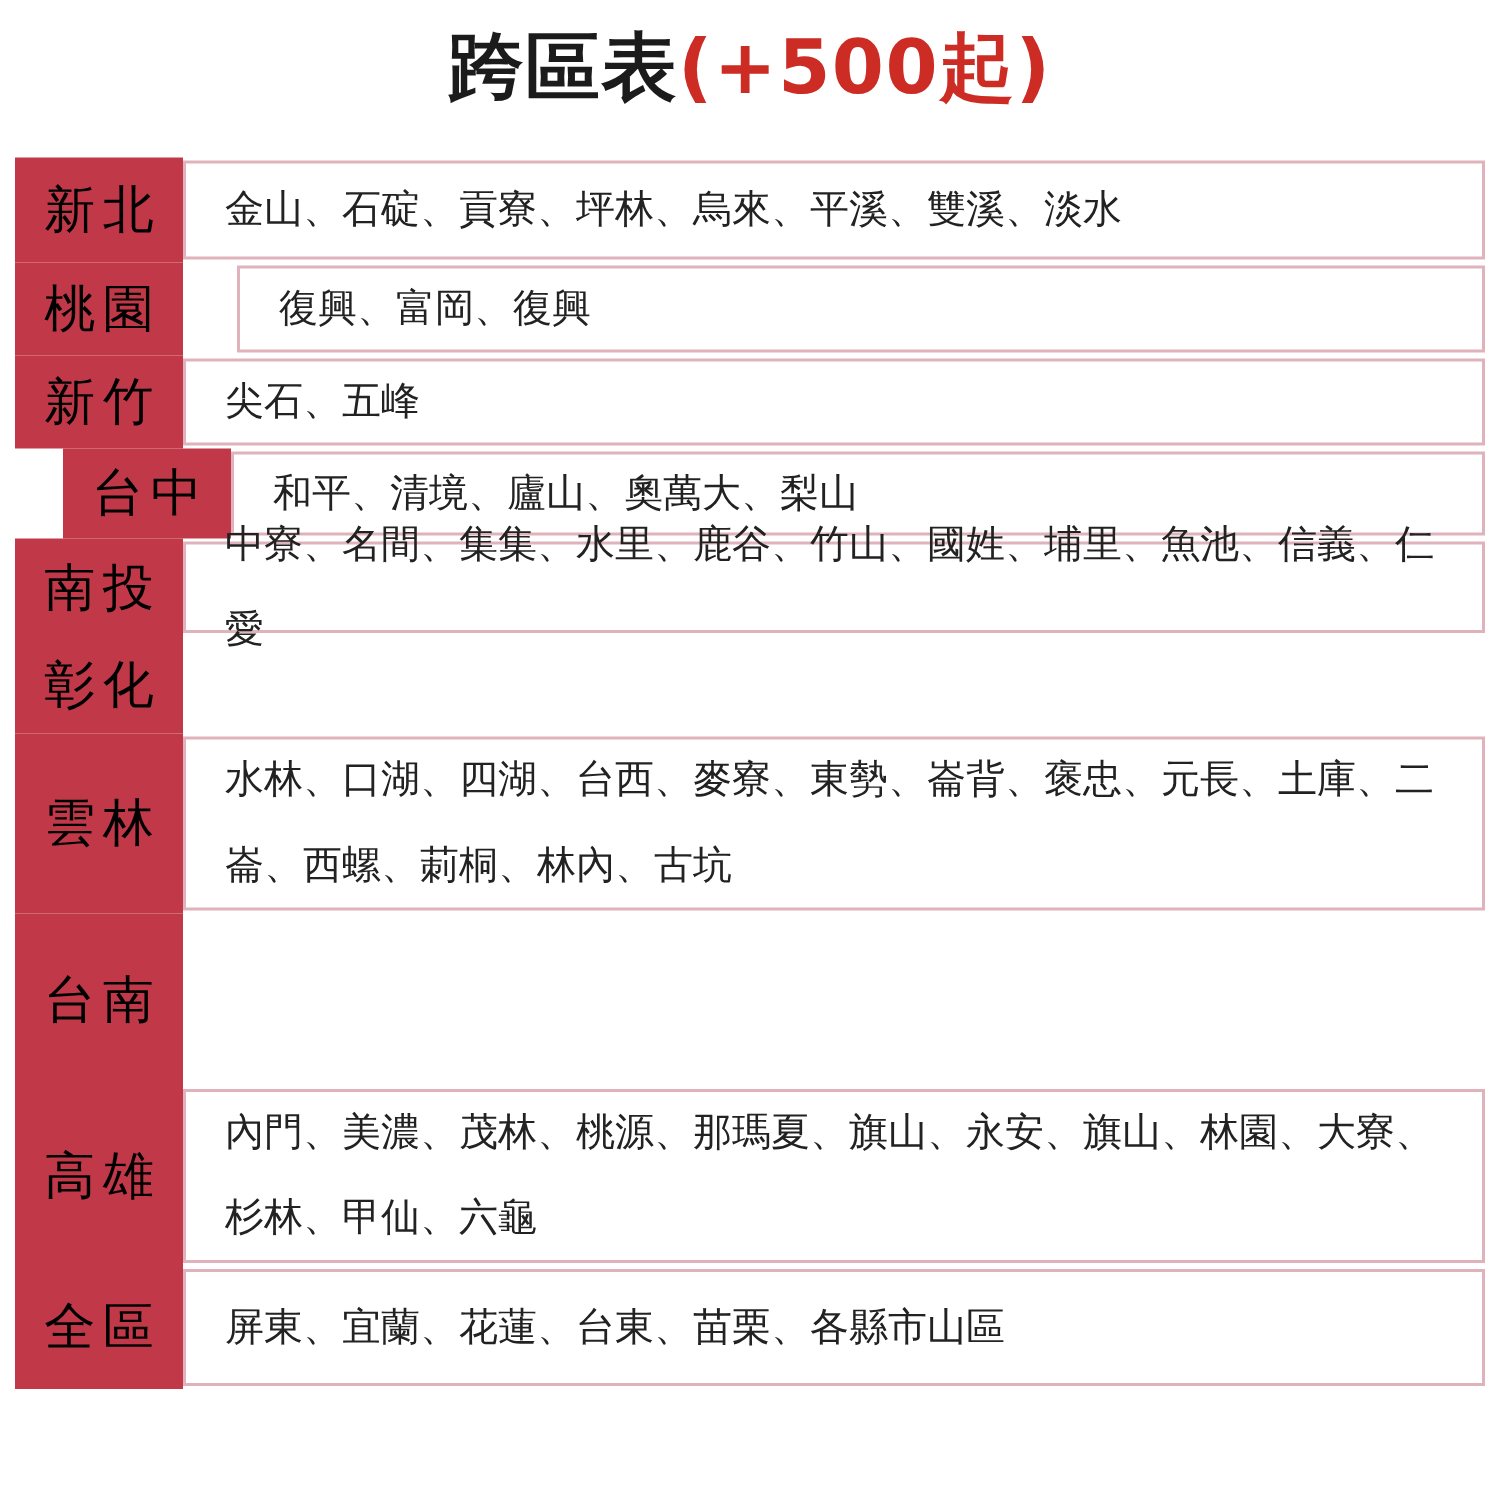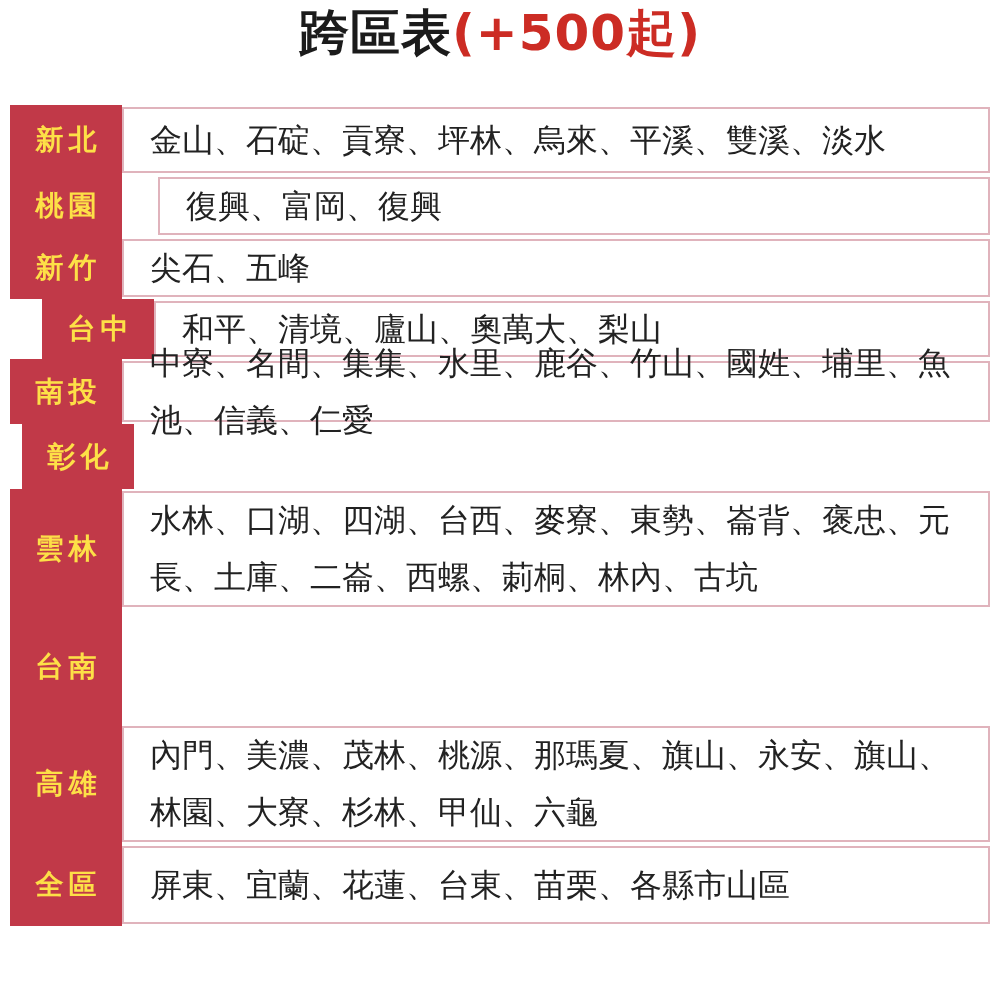--- a/index.html
+++ b/index.html
@@ -6,21 +6,21 @@
     margin: 0;
     padding: 0;
     width: 1000px;
     height: 1000px;
     background: #ffffff;
     font-family: "DejaVu Sans", "Liberation Sans", sans-serif;
     overflow: hidden;
   }
   .title {
     position: absolute;
-    top: 0px;
+    top: 12px;
     left: 0;
     width: 1000px;
     text-align: center;
     font-size: 50px;
     font-weight: bold;
     line-height: 66px;
     letter-spacing: 1px;
     color: #1b1b1b;
     white-space: nowrap;
   }
@@ -29,43 +29,43 @@
     position: absolute;
     top: 105px;
     left: 10px;
     width: 980px;
   }
   .row { display: flex; }
   .region {
     flex: 0 0 112px;
     width: 112px;
     background: #c13948;
-    color: #fde047;
+    color: #000000;
     display: flex;
     align-items: center;
     justify-content: center;
-    font-size: 28px;
-    font-weight: bold;
+    font-size: 34px;
+    font-weight: normal;
     letter-spacing: 5px;
     text-indent: 5px;
   }
   .cellwrap {
     flex: 1;
     display: flex;
     padding: 2px 0;
     min-width: 0;
   }
   .cell {
     flex: 1;
     border: 2px solid #e0b3bc;
     background: #ffffff;
     display: flex;
     align-items: center;
     padding: 0 12px 0 26px;
-    font-size: 32px;
+    font-size: 26px;
     color: #222222;
     line-height: 57px;
     min-width: 0;
   }
   .cell span { word-break: break-word; }
 </style>
 </head>
 <body>
 
 <div class="title"><span>跨區表</span><span class="red">(+500起)</span></div>
@@ -104,21 +104,21 @@
       </div>
     </div>
     <div class="row" style="height: 65px;">
       <div class="region">南投</div>
       <div class="cellwrap">
         <div class="cell">
           <span>中寮、名間、集集、水里、鹿谷、竹山、國姓、埔里、魚池、信義、仁愛</span>
         </div>
       </div>
     </div>
-    <div class="row" style="height: 65px; margin-left: 12px;">
+    <div class="row" style="height: 65px;">
       <div class="region">彰化</div>
     </div>
     <div class="row" style="height: 120px;">
       <div class="region">雲林</div>
       <div class="cellwrap">
         <div class="cell">
           <span>水林、口湖、四湖、台西、麥寮、東勢、崙背、褒忠、元長、土庫、二崙、西螺、莿桐、林內、古坑</span>
         </div>
       </div>
     </div>

